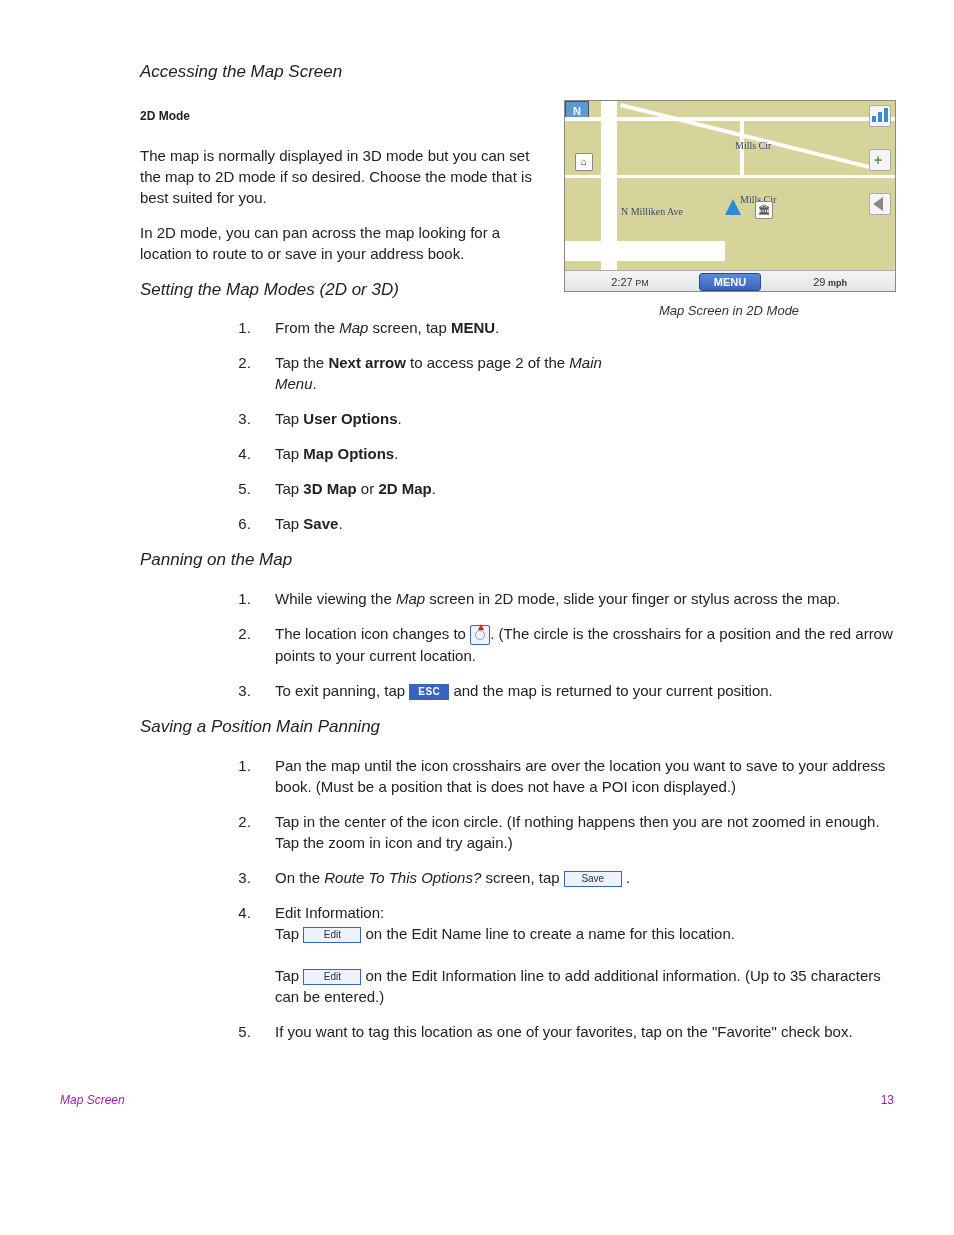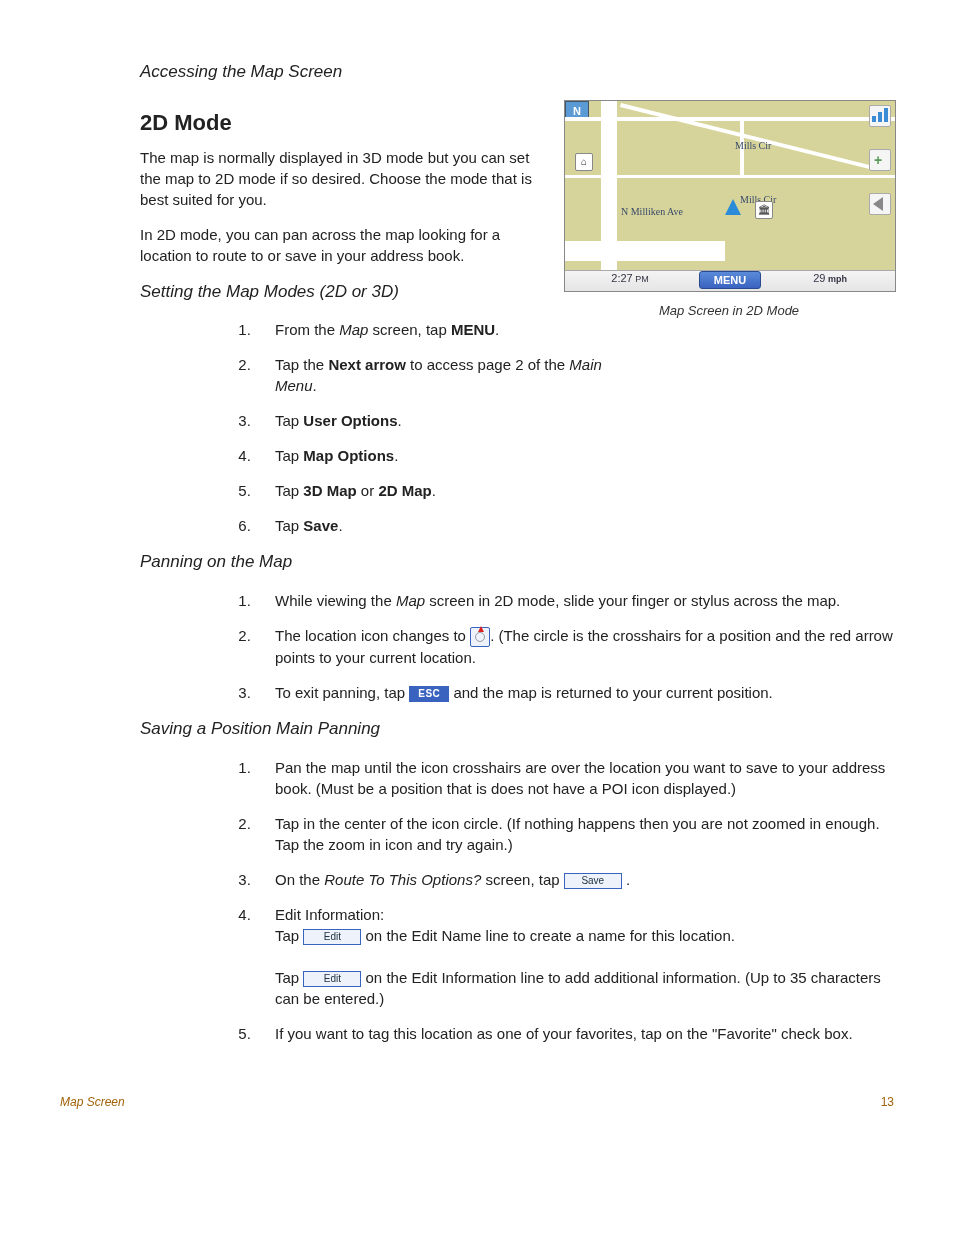--- a/index.html
+++ b/index.html
@@ -15,22 +15,22 @@
   .content { padding-left: 80px; }
   h3.italic {
     font-style: italic;
     font-weight: normal;
     font-size: 17px;
     margin: 0 0 16px 0;
   }
   h3.bold {
     font-style: normal;
     font-weight: bold;
-    font-size: 22px;
-    margin: 24px 0 8px 0;
+    font-size: 12px;
+    margin: 24px 0 20px 0;
   }
   p { margin: 8px 0 14px 0; }
   ol { margin: 6px 0 10px 0; padding-left: 115px; }
   ol li { padding-left: 20px; margin-bottom: 14px; }
   ol li::marker { font-size: 15px; }
   .ital { font-style: italic; }
   b { font-weight: bold; }
   .float-right { float: right; margin-left: 20px; margin-bottom: 10px; }
   .clear { clear: both; }
 
@@ -160,21 +160,21 @@
     width: 0; height: 0;
     border-top: 7px solid transparent;
     border-bottom: 7px solid transparent;
     border-right: 10px solid #888;
   }
   .map-bottom {
     position: absolute; left: 0; right: 0; bottom: 0;
     height: 20px;
     background: linear-gradient(#f4f4f4, #e5e5e5);
     border-top: 1px solid #aaa;
-    display: flex; align-items: flex-start;
+    display: flex; align-items: flex-end;
     font-size: 11px;
   }
   .map-bottom .time { flex: 1; text-align: center; color: #334; }
   .map-bottom .menu {
     flex: 0 0 60px;
     background: linear-gradient(#5a8bd8,#3a63c0);
     color: #fff; text-align: center;
     font-weight: bold;
     border: 1px solid #2a4a90;
     border-radius: 3px;
@@ -189,21 +189,21 @@
     color: #333;
     margin-top: 10px;
   }
 
   .footer {
     margin-top: 50px;
     display: flex;
     justify-content: space-between;
     font-size: 12px;
     font-style: italic;
-    color: #a16207;
+    color: #a21caf;
   }
   .footer .pg { font-style: normal; }
 </style>
 </head>
 <body>
 
 <div class="content">
 
   <h3 class="italic">Accessing the Map Screen</h3>
 

